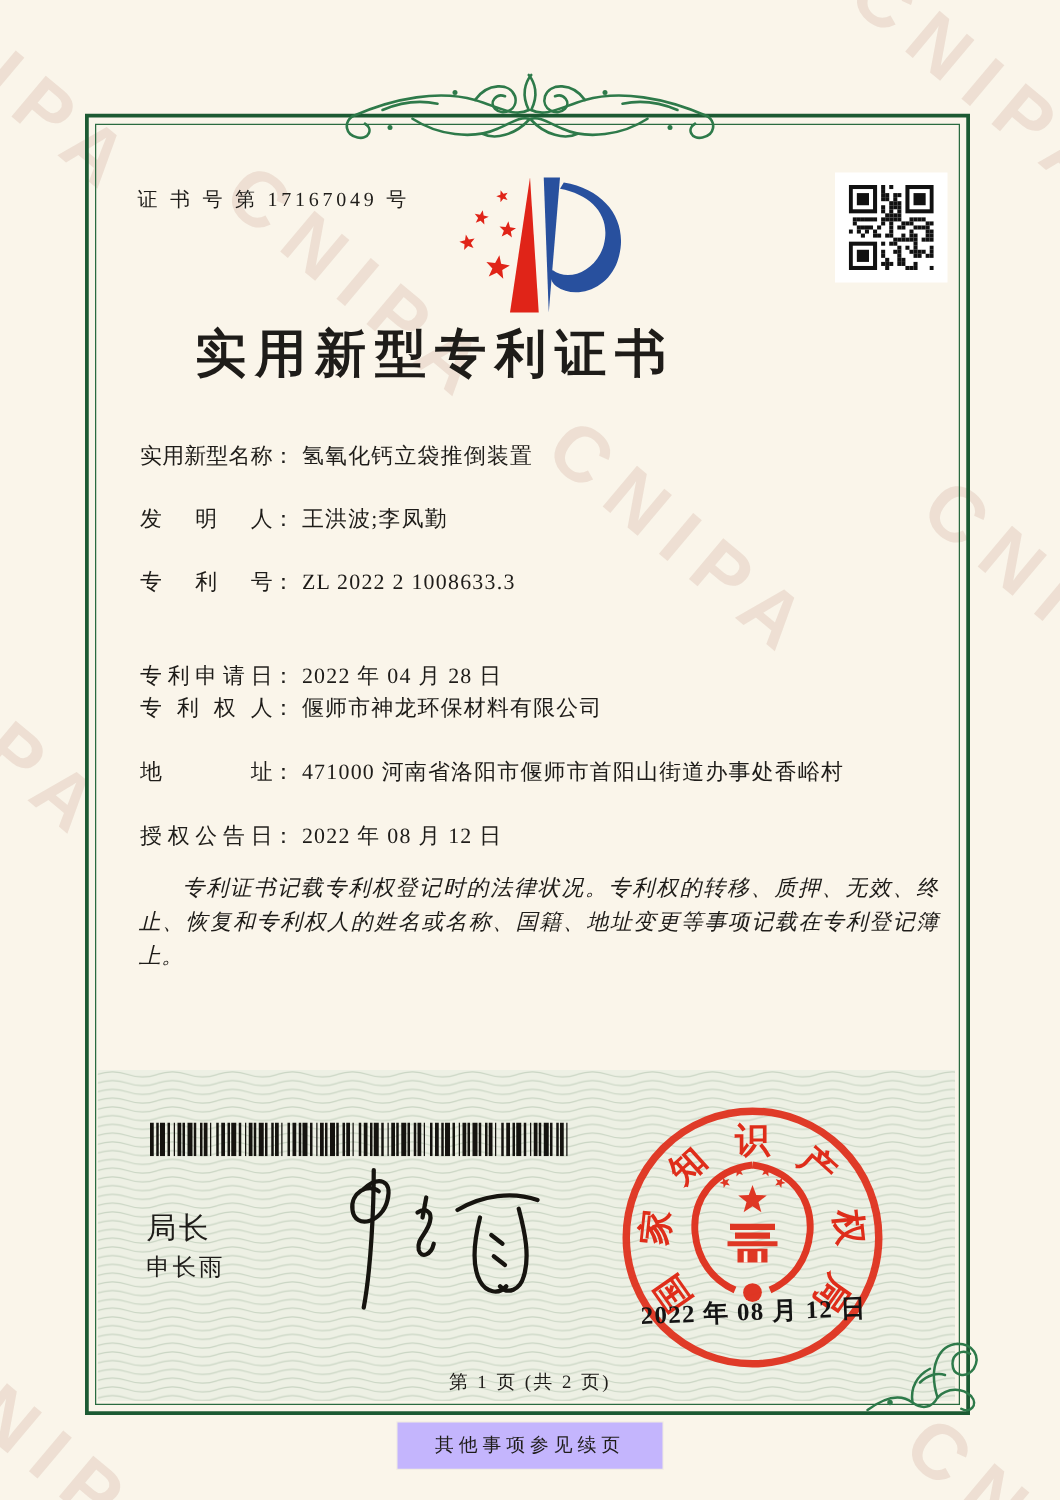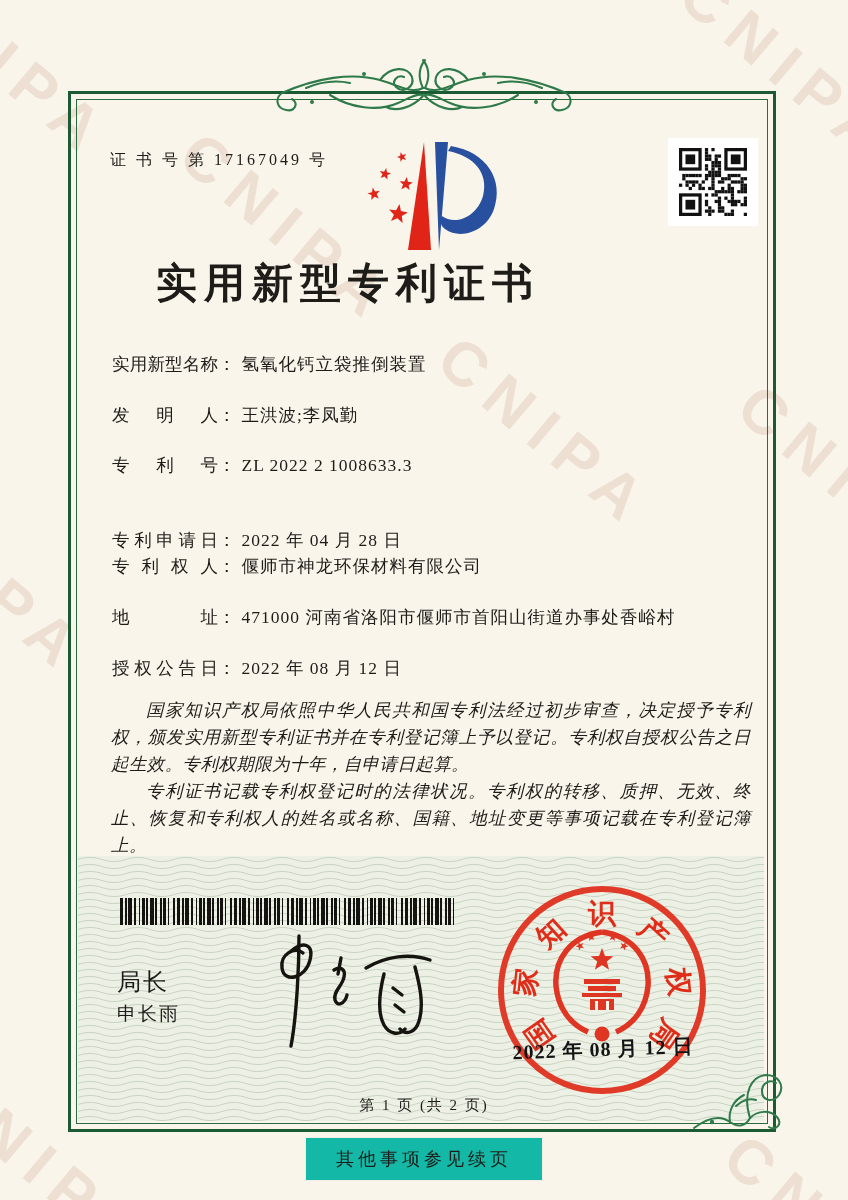--- a/index.html
+++ b/index.html
@@ -28,21 +28,21 @@
   .paras p{margin:0;text-indent:2em;}
   
   .sig-title{left:117px;top:966px;font-size:24px;letter-spacing:2px;}
   .sig-name{left:117px;top:1001px;font-size:19px;letter-spacing:2px;}
   
   .seal-date{left:494px;top:1036px;width:218px;text-align:center;font-size:20px;
              letter-spacing:1px;color:#141414;transform:rotate(-2deg);font-weight:bold;}
   
   .pageinfo{left:0;top:1096px;width:848px;text-align:center;font-size:15px;letter-spacing:2px;}
   .bottom-note{left:0;top:1138px;width:848px;text-align:center;}
-  .bottom-note span{display:inline-block;background:#14b8a6;padding:9px 30px;font-size:18px;
+  .bottom-note span{display:inline-block;background:#c4b5fd;padding:9px 30px;font-size:15px;
                     letter-spacing:4px;box-shadow:0 0 0 1px rgba(0,0,0,0.03);}
   .qrbox{left:668px;top:138px;width:90px;height:88px;background:#fff;}
 </style>
 </head>
 <body>
 
 <div class="wm" style="left:-72px;top:-48px">CNIPA</div>
 <div class="wm" style="left:712px;top:-42px">CNIPA</div>
 <div class="wm" style="left:212px;top:118px">CNIPA</div>
 <div class="wm" style="left:470px;top:322px">CNIPA</div>
@@ -259,21 +259,20 @@
   <span class="flabel">专利权人</span><span class="fcolon">：</span><span class="fval">偃师市神龙环保材料有限公司</span>
 </div>
 <div class="frow" style="top:605px">
   <span class="flabel">地址</span><span class="fcolon">：</span><span class="fval">471000 河南省洛阳市偃师市首阳山街道办事处香峪村</span>
 </div>
 <div class="frow" style="top:656px">
   <span class="flabel">授权公告日</span><span class="fcolon">：</span><span class="fval">2022 年 08 月 12 日</span>
 </div>
 
 <div class="abs paras">
-  <p>国家知识产权局依照中华人民共和国专利法经过初步审查，决定授予专利权，颁发实用新型专利证书并在专利登记簿上予以登记。专利权自授权公告之日起生效。专利权期限为十年，自申请日起算。</p>
   <p>专利证书记载专利权登记时的法律状况。专利权的转移、质押、无效、终止、恢复和专利权人的姓名或名称、国籍、地址变更等事项记载在专利登记簿上。</p>
 </div>
 
 <svg id="barcode" class="abs" style="left:120px;top:898px" width="340" height="27">
     <rect x="0" y="0" width="3" height="27" fill="#15130f"></rect>
     <rect x="5" y="0" width="2" height="27" fill="#15130f"></rect>
     <rect x="8" y="0" width="4" height="27" fill="#15130f"></rect>
     <rect x="14" y="0" width="2" height="27" fill="#15130f"></rect>
     <rect x="19" y="0" width="1" height="27" fill="#15130f"></rect>
     <rect x="22" y="0" width="3" height="27" fill="#15130f"></rect>

